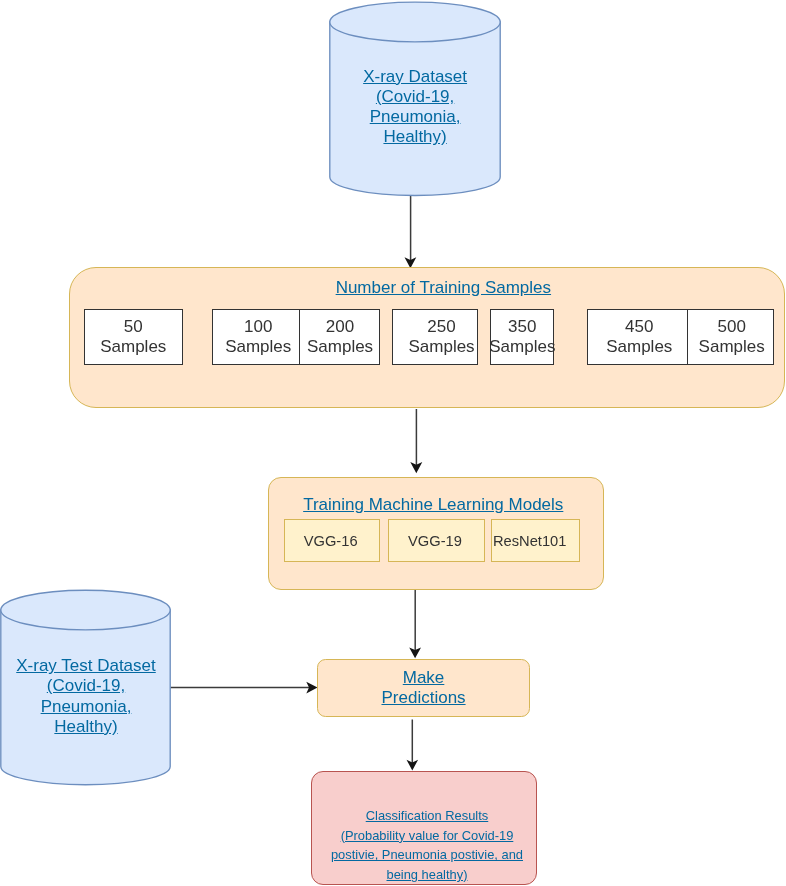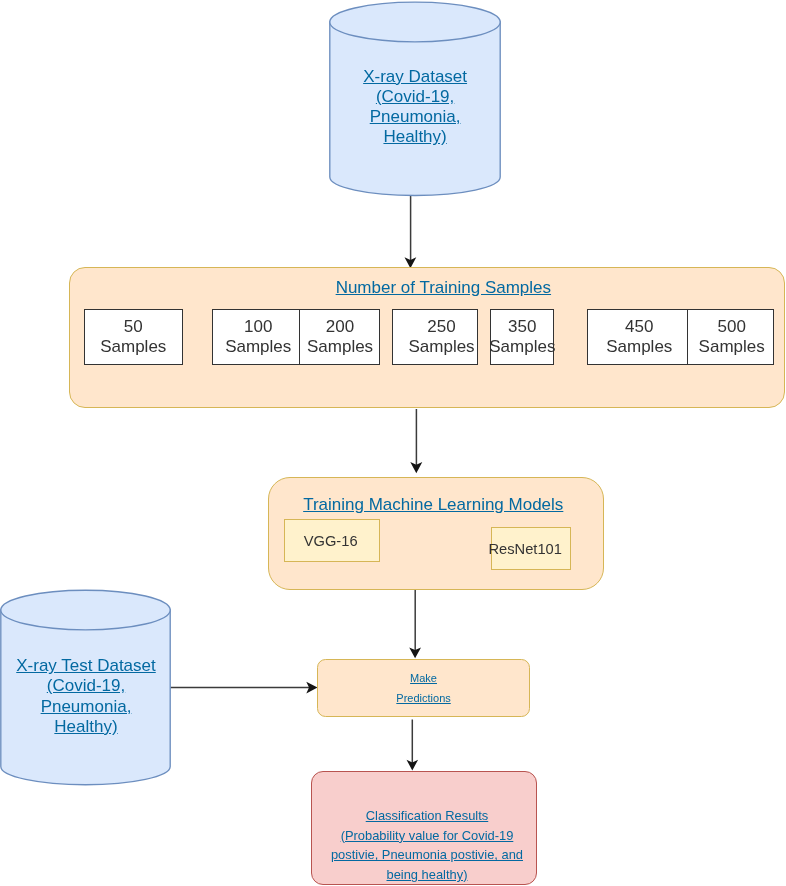--- a/index.html
+++ b/index.html
@@ -14,43 +14,43 @@
   svg{position:absolute;left:0;top:0;overflow:visible;}
 
   
   #cyl-main{left:328.6px;top:0.6px;width:173px;height:196px;}
   #cyl-test{left:0px;top:588.8px;width:172px;height:196px;}
   .cyl-lbl{font-size:17px;line-height:20.3px;top:66px;}
   #cyl-test .cyl-lbl{top:67.4px;}
 
   
   #samples-box{left:69.3px;top:266.8px;width:715.5px;height:141.5px;
-      background:#ffe6cc;border:1.4px solid #d6b656;border-radius:16px;}
+      background:#ffe6cc;border:1.4px solid #d6b656;border-radius:27px;}
   .samples-title{font-size:17px;line-height:20px;top:9.8px;left:16.3px;}
   .samples-row{position:absolute;left:0;top:0;width:100%;height:100%;}
   .sample-box{position:absolute;box-sizing:border-box;top:41.2px;height:56.5px;
       background:#ffffff;border:1.55px solid #333333;
       display:flex;align-items:center;justify-content:center;
       font-size:17px;line-height:20.3px;color:#333333;
       text-align:center;white-space:pre-line;}
 
   
   #models-box{left:268.0px;top:477.3px;width:335.9px;height:113.1px;
-      background:#ffe6cc;border:1.4px solid #d6b656;border-radius:22px;}
+      background:#ffe6cc;border:1.4px solid #d6b656;border-radius:13px;}
   .models-title{font-size:17px;line-height:20px;top:17.2px;left:-2.7px;}
   .models-row{position:absolute;left:0;top:0;width:100%;height:100%;}
   .model-box{position:absolute;box-sizing:border-box;top:40.5px;height:43px;
       background:#fff2cc;border:1.1px solid #d6b656;
       display:flex;align-items:center;justify-content:center;
       font-size:14.7px;line-height:1;padding-top:3px;color:#333333;}
 
   
   #predict-box{left:317.1px;top:659.4px;width:212.9px;height:57.2px;
       background:#ffe6cc;border:1.5px solid #d6b656;border-radius:8.5px;}
-  .predict-lbl{font-size:11px;line-height:20px;top:7.6px;}
+  .predict-lbl{font-size:17px;line-height:20px;top:7.6px;}
 
   
   #results-box{left:310.5px;top:771.2px;width:226.6px;height:113.6px;
       background:#f8cecc;border:1.5px solid #b85450;border-radius:12px;}
   .results-lbl{font-size:12.9px;line-height:19.7px;top:17.7px;left:3.2px;margin-top:16px;}
 </style>
 </head>
 <body>
 
 <div id="canvas">
@@ -106,21 +106,22 @@
 Samples</div>
         <div class="sample-box" style="left: 617.1px; width: 86.6px; padding-left: 2px;">500
 Samples</div>
       </div>
   </div>
 
   <div class="node box-orange" id="models-box">
     <div class="lbl models-title">Training Machine Learning Models</div>
     <div class="models-row" id="models-row">
         <div class="model-box" style="left: 14.5px; width: 96.3px; padding-right: 2px;">VGG-16</div>
-        <div class="model-box" style="left: 222.2px; width: 80px; padding-right: 12px; margin-top: 8px;">ResNet101</div>
+        <div class="model-box" style="left: 119.3px; width: 96.9px; padding-right: 3.6px;">VGG-19</div>
+        <div class="model-box" style="left: 222.2px; width: 89px; padding-right: 12px;">ResNet101</div>
       </div>
   </div>
 
   <div class="node cyl" id="cyl-test">
     <svg width="172" height="196" viewBox="0 0 172 196">
       <path d="M0.8,21 L0.8,177.5 A84.7,18.2 0 0 0 170.2,177.5 L170.2,21 Z" fill="#dae8fc" stroke="#6c8ebf" stroke-width="1.35"></path>
       <ellipse cx="85.5" cy="21" rx="84.7" ry="19.8" fill="#dae8fc" stroke="#6c8ebf" stroke-width="1.35"></ellipse>
     </svg>
     <div class="lbl cyl-lbl">X-ray Test Dataset
 (Covid-19,

